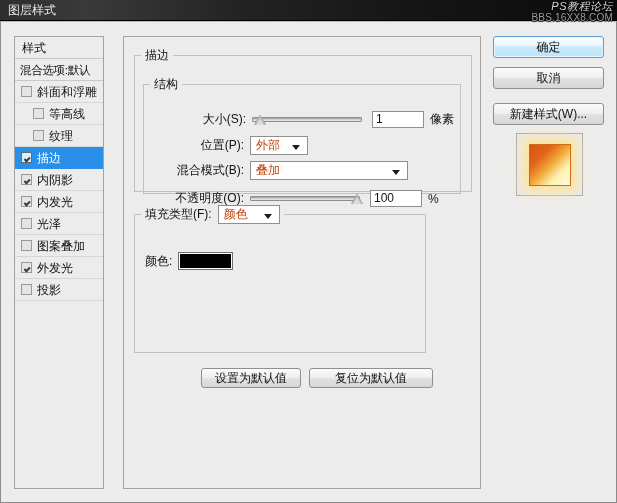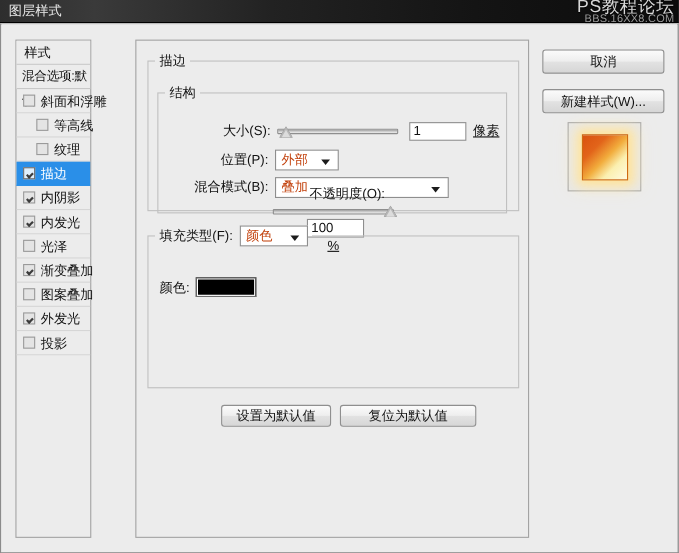--- a/index.html
+++ b/index.html
@@ -39,24 +39,25 @@
   
   #watermark {
     position: absolute;
     right: 4px; top: 1px;
     text-align: right;
     line-height: 11px;
     z-index: 5;
     pointer-events: none;
   }
   #watermark .wm1 {
-    font-size: 16px;
+    font-size: 11px;
     color: #d8d8d8;
     letter-spacing: .5px;
     text-shadow: 0 1px 1px #000;
+    font-style: italic;
   }
   #watermark .wm2 {
     font-size: 10px;
     color: #9b9b9b;
     letter-spacing: .2px;
     text-shadow: 0 1px 1px #000;
   }
 
   
   #dialog {
@@ -84,21 +85,21 @@
     height: 482px;
     background: #ececec;
     border: 1px solid #8b8b8b;
     border-top: 1px solid #b9b9b9;
   }
 
   
   #styles-pane {
     position: absolute;
     left: 13px; top: 14px;
-    width: 69px; height: 453px;
+    width: 90px; height: 453px;
     background: #ececec;
     border: 1px solid #a3a3a3;
   }
   .style-head {
     height: 22px;
     line-height: 22px;
     padding-left: 7px;
     font-size: 12px;
     color: #111;
     border-bottom: 1px solid #c8c8c8;
@@ -164,21 +165,21 @@
   #grp-stroke {
     left: 10px; top: 10px;
     width: 338px; height: 145px;
   }
   #grp-struct {
     left: 8px; top: 12px;
     width: 318px; height: 118px;
   }
   #grp-fill {
     left: 10px; top: 168px;
-    width: 338px; height: 148px;
+    width: 292px; height: 148px;
   }
 
   .field-row {
     position: absolute;
     display: flex;
     align-items: center;
     font-size: 12px;
     color: #111;
     white-space: nowrap;
   }
@@ -219,21 +220,21 @@
 
   .numbox {
     border: 1px solid #8e8e8e;
     background: #fff;
     height: 17px;
     line-height: 15px;
     font-size: 12px;
     padding: 0 3px;
     color: #111;
   }
-  .unit { font-size: 12px; color: #111; text-decoration: underline; }
+  .unit { font-size: 12px; color: #111; }
 
   
   .dd {
     border: 1px solid #8e8e8e;
     background: #fff;
     height: 19px;
     display: flex;
     align-items: center;
     font-size: 12px;
     color: #c2410c;
@@ -384,24 +385,20 @@
           </div>
           <div class="style-row">
             <span class="cb checked"></span>
             <span>内发光</span>
           </div>
           <div class="style-row">
             <span class="cb"></span>
             <span>光泽</span>
           </div>
           <div class="style-row">
-            <span class="cb checked"></span>
-            <span>渐变叠加</span>
-          </div>
-          <div class="style-row">
             <span class="cb"></span>
             <span>图案叠加</span>
           </div>
           <div class="style-row">
             <span class="cb checked"></span>
             <span>外发光</span>
           </div>
           <div class="style-row">
             <span class="cb"></span>
             <span>投影</span>
@@ -436,21 +433,21 @@
           </div>
 
           <div class="field-row" style="left:0px; top:68px; width:312px;">
             <span class="lbl" style="width:100px;">混合模式(B):</span>
             <div class="dd" style="width:158px; margin-left:6px;">
               <span>叠加</span>
               <span class="arrow"></span>
             </div>
           </div>
 
-          <div class="field-row" style="left:0px; top:75px; width:312px;flex-direction:column;">
+          <div class="field-row" style="left:0px; top:97px; width:312px;">
             <span class="lbl" style="width:100px;">不透明度(O):</span>
             <div class="slider" style="width:110px; margin-left:6px;">
               <div class="track"></div>
               <div class="thumb" id="opacity-thumb" style="left: 100.88px;"></div>
             </div>
             <span class="numbox" style="width:52px; margin-left:10px;">100</span>
             <span class="unit" style="margin-left:6px;">%</span>
           </div>
         </fieldset>
       </fieldset>
@@ -470,20 +467,21 @@
           <span>颜色:</span>
           <span class="swatch" id="color-swatch" style="margin-left: 6px; background: rgb(0, 0, 0);"></span>
         </div>
       </fieldset>
 
       <div class="btn" id="btn-set-default">设置为默认值</div>
       <div class="btn" id="btn-reset-default">复位为默认值</div>
     </div>
 
     <div id="right-pane">
+      <div id="btn-ok">确定</div>
       <div class="btn" id="btn-cancel">取消</div>
       <div class="btn" id="btn-newstyle">新建样式(W)...</div>
 
 
       <div id="preview-box">
         <div id="preview-art"></div>
       </div>
     </div>
 
   </div>

